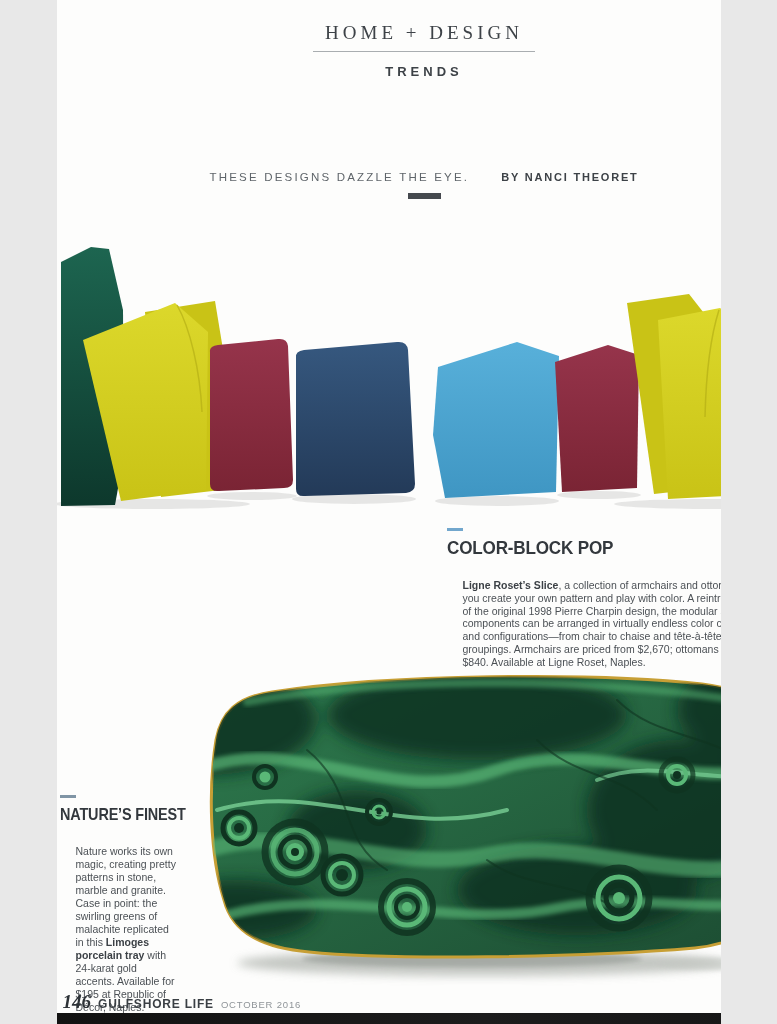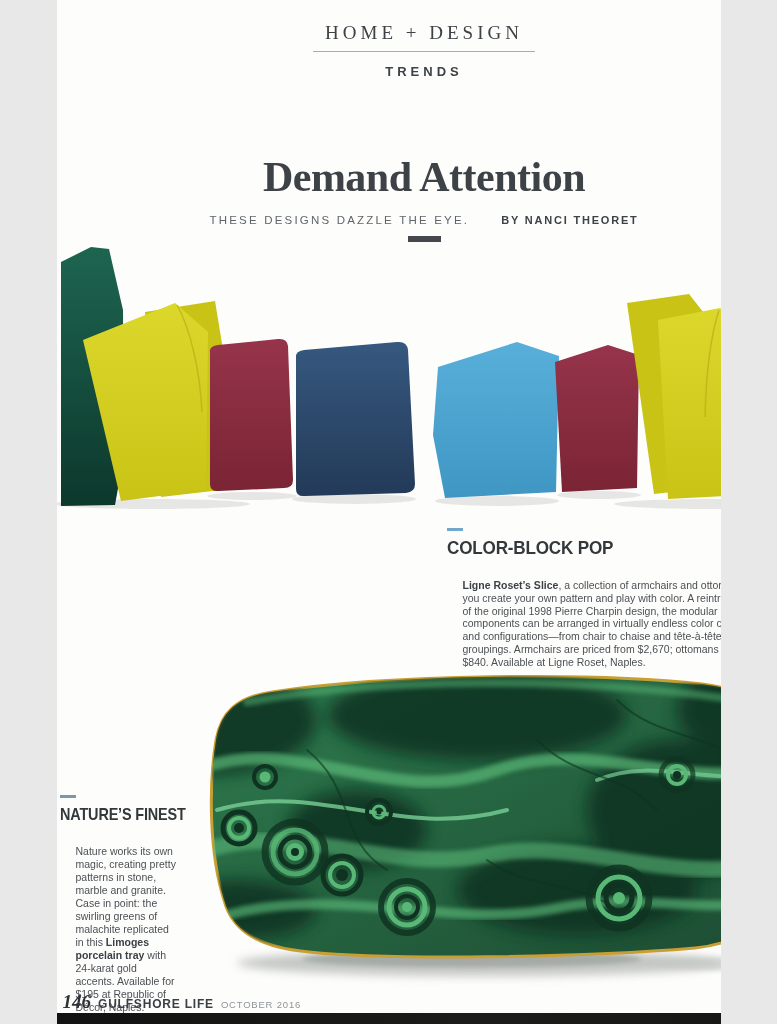--- a/index.html
+++ b/index.html
@@ -56,21 +56,21 @@
 </style>
 </head>
 <body>
 
 <div class="page">
 
   <div class="col">
     <div class="kicker">HOME + DESIGN</div>
     <div class="kicker-rule"></div>
     <div class="trends">TRENDS</div>
-    <h1 class="headline"><br><span>Demand Attention</span></h1>
+    <h1 class="headline"><br></h1>
     <div class="deck-row">
       <span class="deck">THESE DESIGNS DAZZLE THE EYE.</span>
       <span class="byline">BY NANCI THEORET</span>
     </div>
     <div class="byline-rule"></div>
   </div>
 
   <svg class="photo chairs" width="777" height="278" viewBox="0 0 777 278">
     <defs>
       <linearGradient id="gTeal" x1="0" y1="0" x2="0" y2="1">

